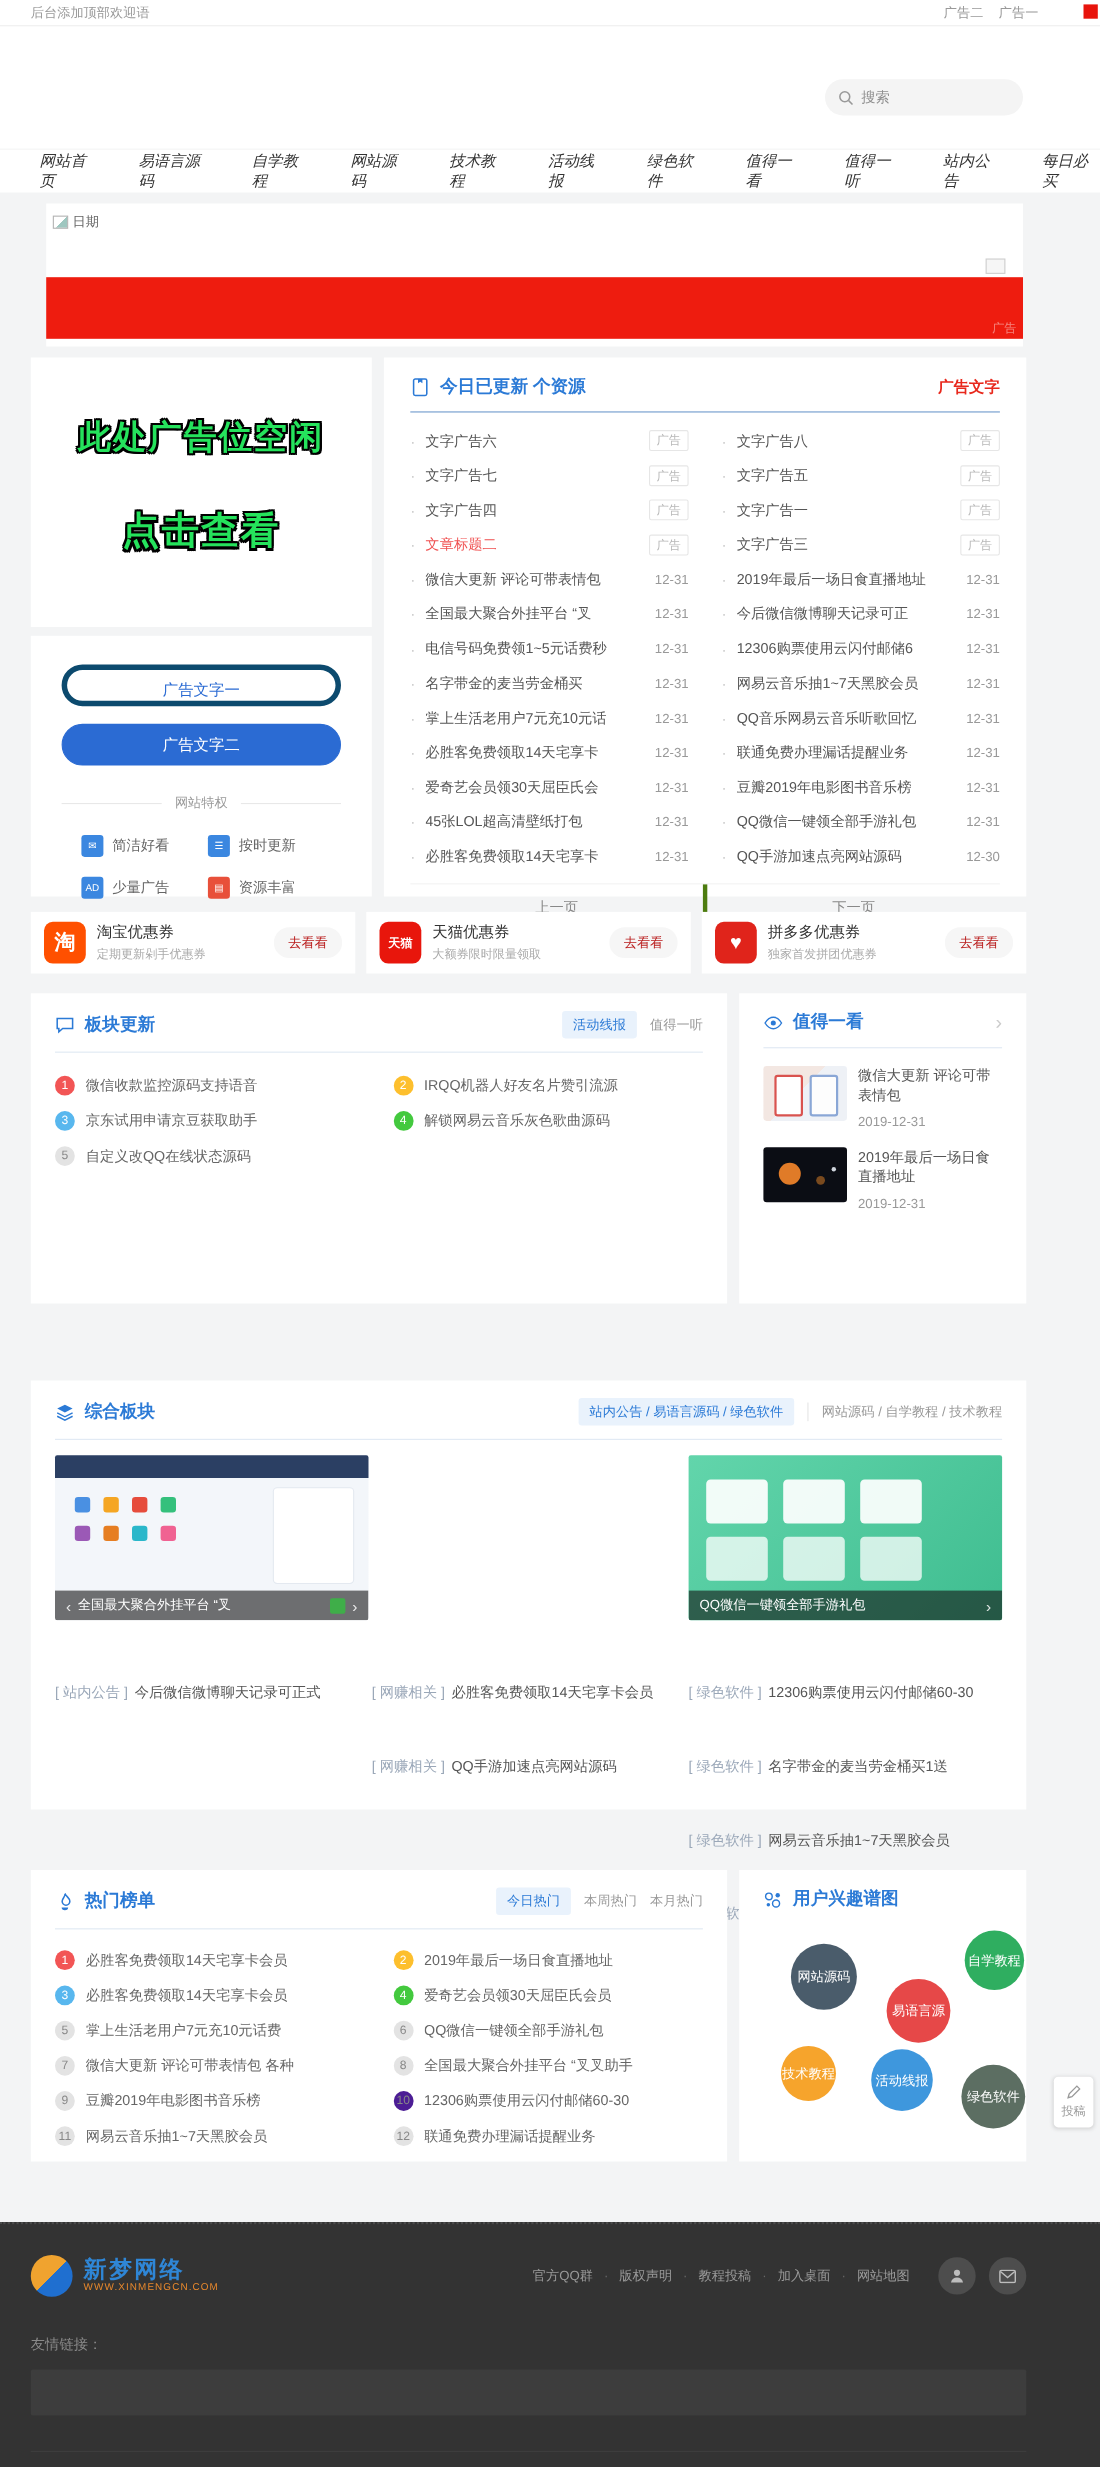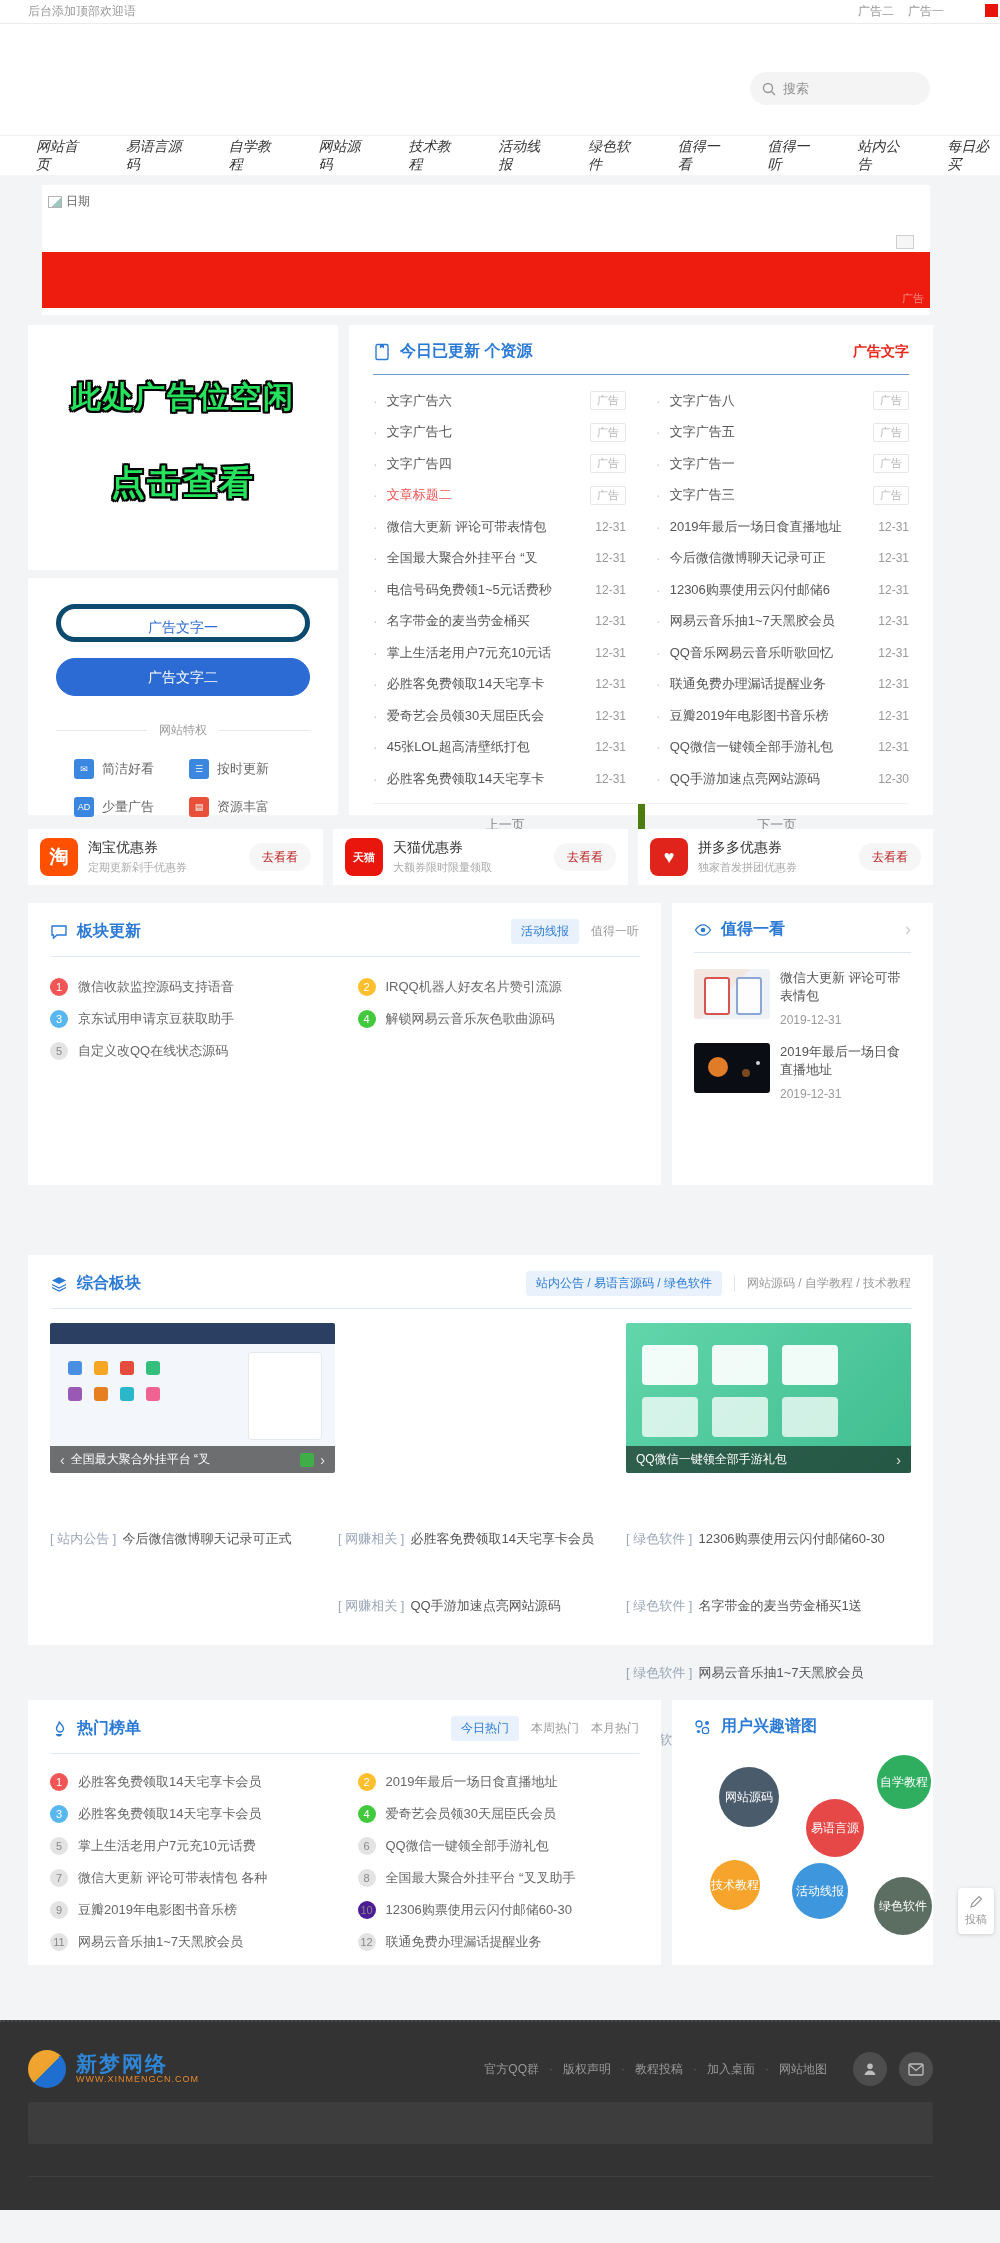--- a/index.html
+++ b/index.html
@@ -61,21 +61,21 @@
   .today-cols { display:flex; gap:30px; margin-top:10px; }
   .today-cols ul { flex:1; list-style:none; }
   .t-row { display:flex; align-items:center; height:31.5px; }
   .dot { color:#ccc; margin-right:9px; font-size:14px; }
   .t-title { color:#555; font-size:13px; flex:1; white-space:nowrap; overflow:hidden; }
   .t-title.red { color:#f05050; }
   .t-meta { color:#999; font-size:12px; margin-left:8px; }
   .t-meta.ad { border:1px solid #e6e6e6; color:#b9b9b9; font-size:11px; padding:1px 6px; border-radius:2px; }
   .pager { display:flex; border-top:1px solid #f2f2f2; margin-top:8px; }
   .pager a { flex:1; text-align:center; color:#888; font-size:13px; padding:12px 0; }
-  .pager a + a { border-left:7px solid #4d7c0f; }
+  .pager a + a { border-left:4px solid #4d7c0f; }
 
   
   .promo-row { display:flex; gap:10px; margin-top:14px; }
   .promo { width:295px; background:#fff; height:56px; display:flex; align-items:center; padding:0 12px; }
   .promo-ico { width:38px; height:38px; border-radius:8px; color:#fff; display:flex; align-items:center; justify-content:center; font-weight:bold; }
   .promo-txt { margin-left:10px; flex:1; }
   .promo-name { font-size:14px; color:#333; }
   .promo-desc { font-size:11px; color:#aaa; margin-top:3px; }
   .gobtn { width:62px; height:28px; line-height:28px; text-align:center; background:#f6f6f6; border-radius:14px; color:#b91c1c; font-size:12px; }
 
@@ -669,19 +669,20 @@
               </svg>
           </a>
           <a class="f-circle">
             <svg width="16" height="13" viewBox="0 0 16 13">
                 <rect x="1" y="1" width="14" height="11" rx="1.2" fill="none" stroke="#bdbdbd" stroke-width="1.3"></rect>
                 <path d="M1.5 2 8 7.5 14.5 2" fill="none" stroke="#bdbdbd" stroke-width="1.3"></path>
               </svg>
           </a>
         </div>
       </div>
+      <div class="friend-label">友情链接：</div>
       <div class="friend-box"></div>
       <div class="f-bottom">
         
       </div>
     </div>
   </div>
 </div>
 
 </body></html>

